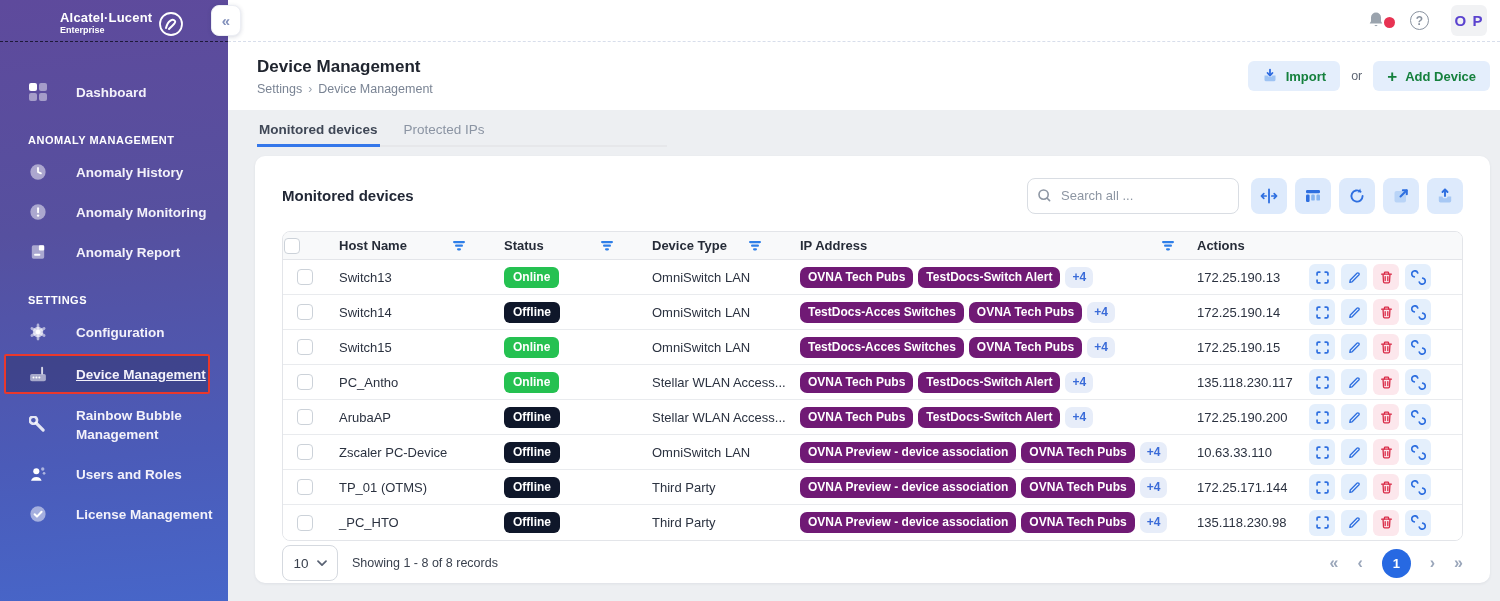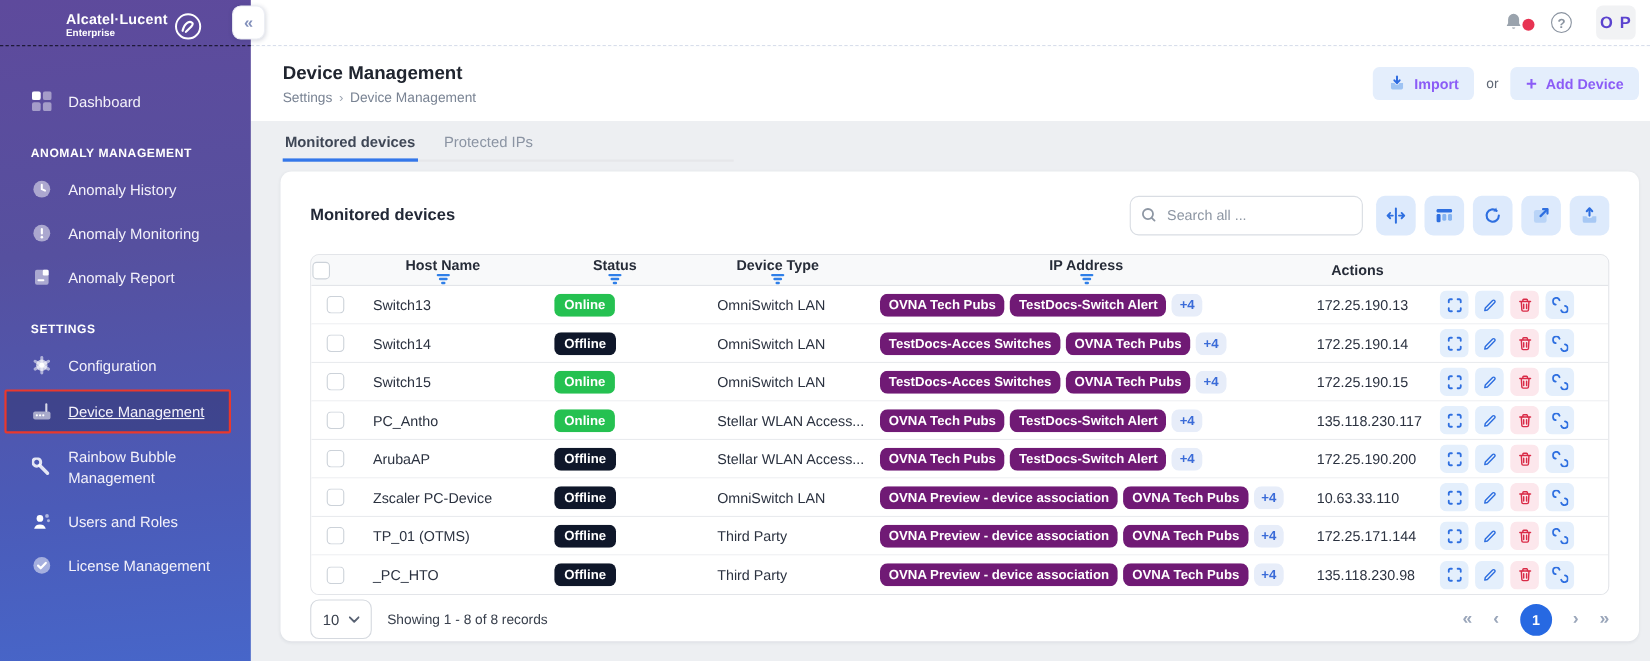--- a/index.html
+++ b/index.html
@@ -8,42 +8,42 @@
 
   
   .sidebar { width:228px; height:601px; flex:0 0 228px; background:linear-gradient(175deg,#5e4a9c 0%,#56509f 38%,#4b5bb8 75%,#4766c9 100%); color:#fff; position:relative; }
   .logo-row { height:42px; display:flex; align-items:center; padding:6px 0 0 14px; border-bottom:1px dashed rgba(10,10,25,0.75); }
   .logo-text { display:flex; flex-direction:column; line-height:1.1;margin-left:46px; }
   .brand-name { font-size:13px; font-weight:bold; letter-spacing:.2px; }
   .brand-sub { font-size:9px; font-weight:bold; margin-top:1px; }
   .logo-mark { margin-left:6px; }
   .collapse-btn { position:absolute; left:211px; top:5px; width:30px; height:31px; background:#fff; border:1px solid #eceef4; border-radius:8px; box-shadow:0 1px 4px rgba(40,50,90,.18); color:#8290bb; font-size:15px; font-weight:bold; cursor:pointer; z-index:30; display:flex; align-items:center; justify-content:center; font-family:"Liberation Sans",sans-serif; }
   nav { padding-top:30px; }
-  .nav-item { display:flex; align-items:center; gap:14px; height:40px; padding-left:28px; font-size:13.5px; font-weight:normal; color:#f3f1fa; cursor:pointer; }
+  .nav-item { display:flex; align-items:center; gap:28px; height:40px; padding-left:28px; font-size:13.5px; font-weight:bold; color:#f3f1fa; cursor:pointer; }
   .nav-item .nav-lbl { max-width:150px; line-height:19px; }
   .nav-ico { width:20px; height:20px; display:flex; align-items:center; justify-content:center; flex:0 0 20px; }
   .nav-section { font-size:11px; font-weight:bold; letter-spacing:.5px; color:#ffffff; padding-left:28px; margin:22px 0 6px; }
   .nav-item.active { margin:2px 18px 2px 4px; border:2px solid #ea382c; border-radius:2px; background:rgba(25,25,62,.30); padding-left:22px; height:40px; }
   .nav-item.active .nav-lbl { text-decoration:underline; }
   .nav-item.tall { height:58px; }
 
   
   .main { flex:1; display:flex; flex-direction:column; height:601px; background:#edeff2; }
   .topbar { height:42px; background:#fff; border-bottom:1px dashed #d8deeb; display:flex; align-items:center; justify-content:flex-end; gap:22px; padding-right:13px; }
   .bell-wrap { position:relative; width:22px; height:22px; cursor:pointer; }
   .bell-dot { position:absolute; right:-7px; top:7px; width:11px; height:11px; border-radius:50%; background:#e73352; }
   .help-btn { width:19px; height:19px; border:1.6px solid #8a93a0; border-radius:50%; color:#8a93a0; font-size:12px; font-weight:bold; display:flex; align-items:center; justify-content:center; cursor:pointer; background:#fff; }
   .avatar { width:36px; height:31px; border-radius:6px; background:#f1f2f4; color:#5b43cf; font-size:15px; font-weight:bold; display:flex; align-items:center; justify-content:center; letter-spacing:1px; cursor:pointer; }
 
   .page-header { height:68px; background:#fff; display:flex; align-items:center; justify-content:space-between; padding:0 10px 0 29px; }
   .page-title { font-size:17px; font-weight:bold; color:#20252f; }
   .crumbs { display:flex; align-items:center; gap:6px; margin-top:5px; font-size:12.5px; color:#7a8494; }
   .crumb-sep { font-size:12px; color:#9aa3b0; }
   .hdr-actions { display:flex; align-items:center; gap:11px; }
-  .btn-soft { display:flex; align-items:center; gap:8px; height:30px; padding:0 14px; background:#e4eefc; border:none; border-radius:6px; color:#8b5cf6; font-size:13px; font-weight:bold; cursor:pointer; font-family:"Liberation Sans",sans-serif; }
+  .btn-soft { display:flex; align-items:center; gap:8px; height:30px; padding:0 14px; background:#e4eefc; border:none; border-radius:6px; color:#15803d; font-size:13px; font-weight:bold; cursor:pointer; font-family:"Liberation Sans",sans-serif; }
   .or-lbl { font-size:12.5px; color:#5f6774; }
   .plus-glyph { font-size:17px; font-weight:bold; line-height:1; }
 
   .content { flex:1; background:#edeff2; }
   .tabs { padding:9px 0 0 29px; }
   .tabs-inner { display:flex; gap:22px; width:410px; border-bottom:2px solid #e6e7ea; }
   .tab { font-size:13.5px; padding:3px 2px 7px; cursor:pointer; }
   .tab.active { color:#3f4756; font-weight:bold; border-bottom:3px solid #3477ea; margin-bottom:-2px; }
   .tab.inactive { color:#8b94a3; }
 
@@ -54,21 +54,21 @@
   .search-box { position:relative; width:212px; height:36px; margin-right:4px; }
   .search-box input { width:100%; height:100%; border:1px solid #d9dde3; border-radius:8px; padding:0 10px 0 33px; font-size:13px; color:#39404d; font-family:"Liberation Sans",sans-serif; outline:none; }
   .search-box input::placeholder { color:#8d96a3; }
   .search-ic { position:absolute; left:10px; top:10px; }
   .tool-btn { width:36px; height:36px; background:#ddeafc; border:none; border-radius:8px; display:flex; align-items:center; justify-content:center; cursor:pointer; color:#2e6fe0; }
 
   .table { width:1181px; border:1px solid #e3e5e9; border-radius:8px; overflow:hidden; }
   .tr { display:grid; grid-template-columns:44px 165px 148px 148px 397px 112px 1fr; align-items:center; height:35px; border-bottom:1px solid #e9ebee; background:#fff; }
   .tr:last-child { border-bottom:none; }
   .tr.thead { height:28px; background:#f8f9fa; border-bottom:1px solid #e3e5e9; }
-  .th { display:flex; align-items:center; justify-content:space-between; font-size:13px; font-weight:bold; color:#262c38; padding:0 26px 0 12px;flex-direction:column; }
+  .th { display:flex; align-items:center; justify-content:space-between; font-size:13px; font-weight:bold; color:#262c38; padding:0 26px 0 12px; }
   .th.no-pad { padding-right:10px; }
   .td { font-size:13px; color:#2b3240; padding-left:12px; white-space:nowrap; overflow:hidden; text-overflow:ellipsis; }
   .td-check, .th-check { display:flex; justify-content:center; padding-left:0; }
   .cb { width:16px; height:16px; border:1.5px solid #ccd2d9; border-radius:4px; background:#fff; cursor:pointer; display:inline-block; }
   .pill { display:inline-block; font-size:12px; font-weight:bold; color:#fff; padding:3px 9px 4px; border-radius:6px; }
   .pill.on { background:#25c151; }
   .pill.off { background:#0f172a; }
   .bub { display:inline-block; font-size:12px; font-weight:bold; color:#fff; background:#701a75; padding:3px 8px 4px; border-radius:7px; margin-right:5px; }
   .more { display:inline-block; font-size:12px; font-weight:bold; color:#3a6bd8; background:#e7edf9; padding:3px 7px 4px; border-radius:7px; cursor:pointer; }
   .td-act { display:flex; gap:6px; padding-left:12px; }

